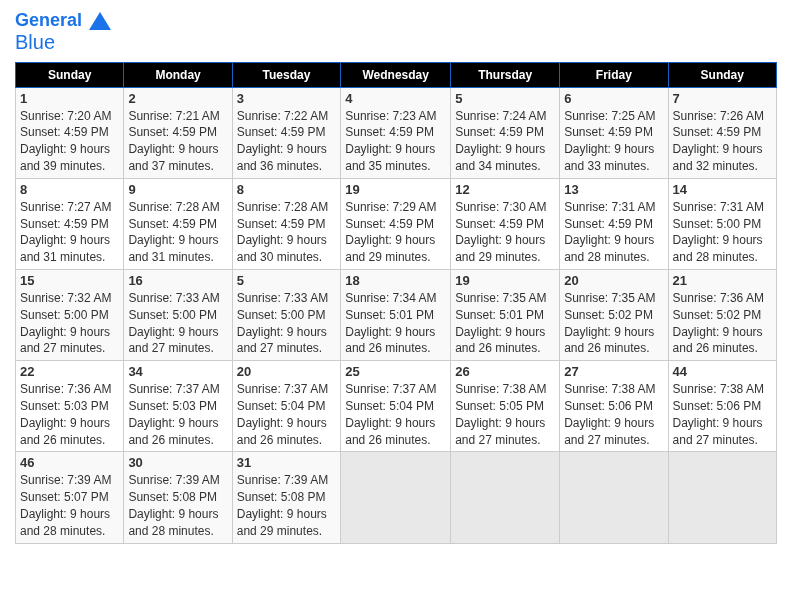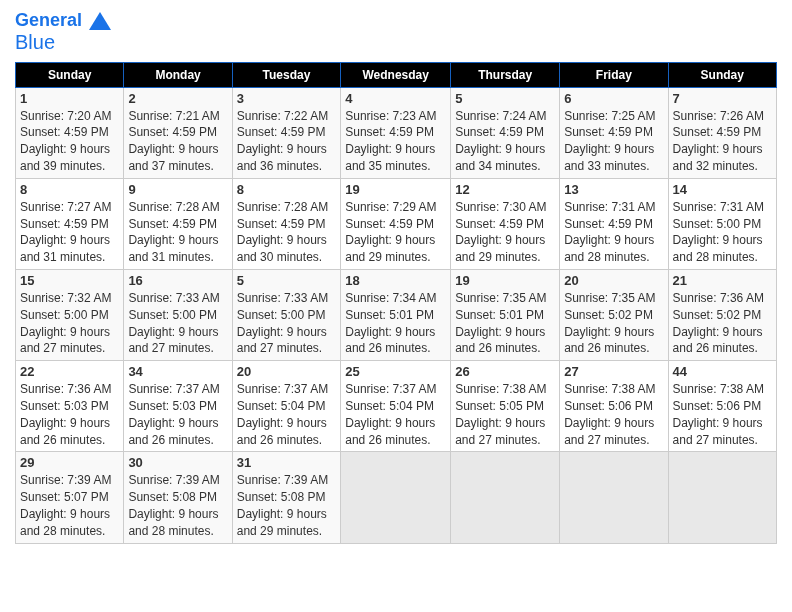--- a/index.html
+++ b/index.html
@@ -340,21 +340,21 @@
         <span class="day-num">44</span>
         <div class="day-info">
           Sunrise: 7:38 AM<br>
           Sunset: 5:06 PM<br>
           Daylight: 9 hours and 27 minutes.
         </div>
       </td>
         </tr>
         <tr>
           <td>
-        <span class="day-num">29</span>
+        <span class="day-num">46</span>
         <div class="day-info">
           Sunrise: 7:39 AM<br>
           Sunset: 5:07 PM<br>
           Daylight: 9 hours and 28 minutes.
         </div>
       </td>
           <td>
         <span class="day-num">30</span>
         <div class="day-info">
           Sunrise: 7:39 AM<br>

